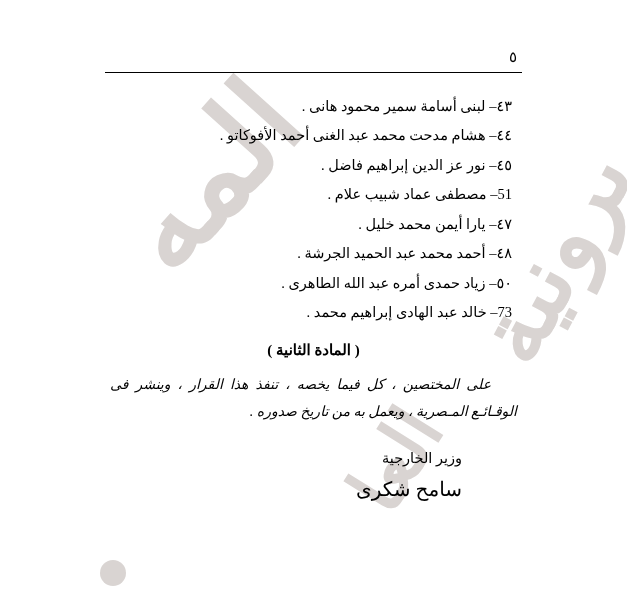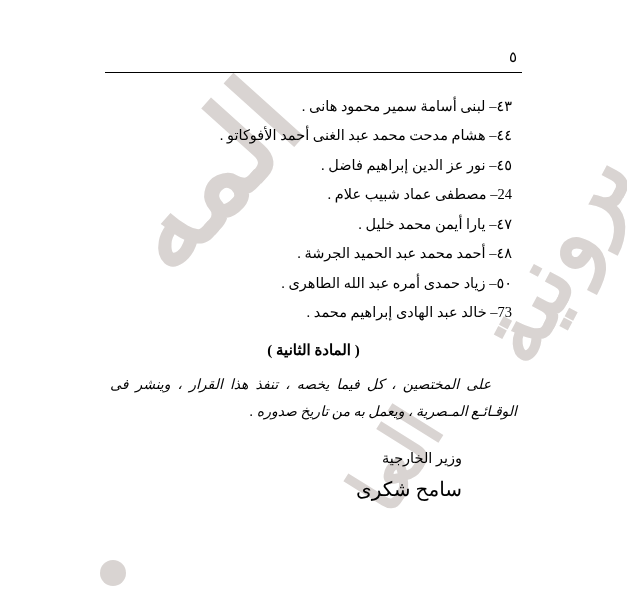--- a/index.html
+++ b/index.html
@@ -150,21 +150,21 @@
 
   <div class="header-row">
     <div class="header-page">٥</div>
   </div>
   <div class="rule"></div>
 
   <div class="list">
     <div class="list-item">٤٣– لبنى أسامة سمير محمود هانى .</div>
     <div class="list-item">٤٤– هشام مدحت محمد عبد الغنى أحمد الأفوكاتو .</div>
     <div class="list-item">٤٥– نور عز الدين إبراهيم فاضل .</div>
-    <div class="list-item">24– مصطفى عماد شبيب علام .</div>
+    <div class="list-item">51– مصطفى عماد شبيب علام .</div>
     <div class="list-item">٤٧– يارا أيمن محمد خليل .</div>
     <div class="list-item">٤٨– أحمد محمد عبد الحميد الجرشة .</div>
     <div class="list-item">٥٠– زياد حمدى أمره عبد الله الطاهرى .</div>
     <div class="list-item">73– خالد عبد الهادى إبراهيم محمد .</div>
   </div>
 
   <div class="article-heading">( المادة الثانية )</div>
 
   <div class="body-para"><span class="indent"></span><span>على المختصين ، كل فيما يخصه ، تنفذ هذا القرار ، وينشر فى الوقـائـع المـصرية ، ويعمل به من تاريخ صدوره .</span></div>
 

